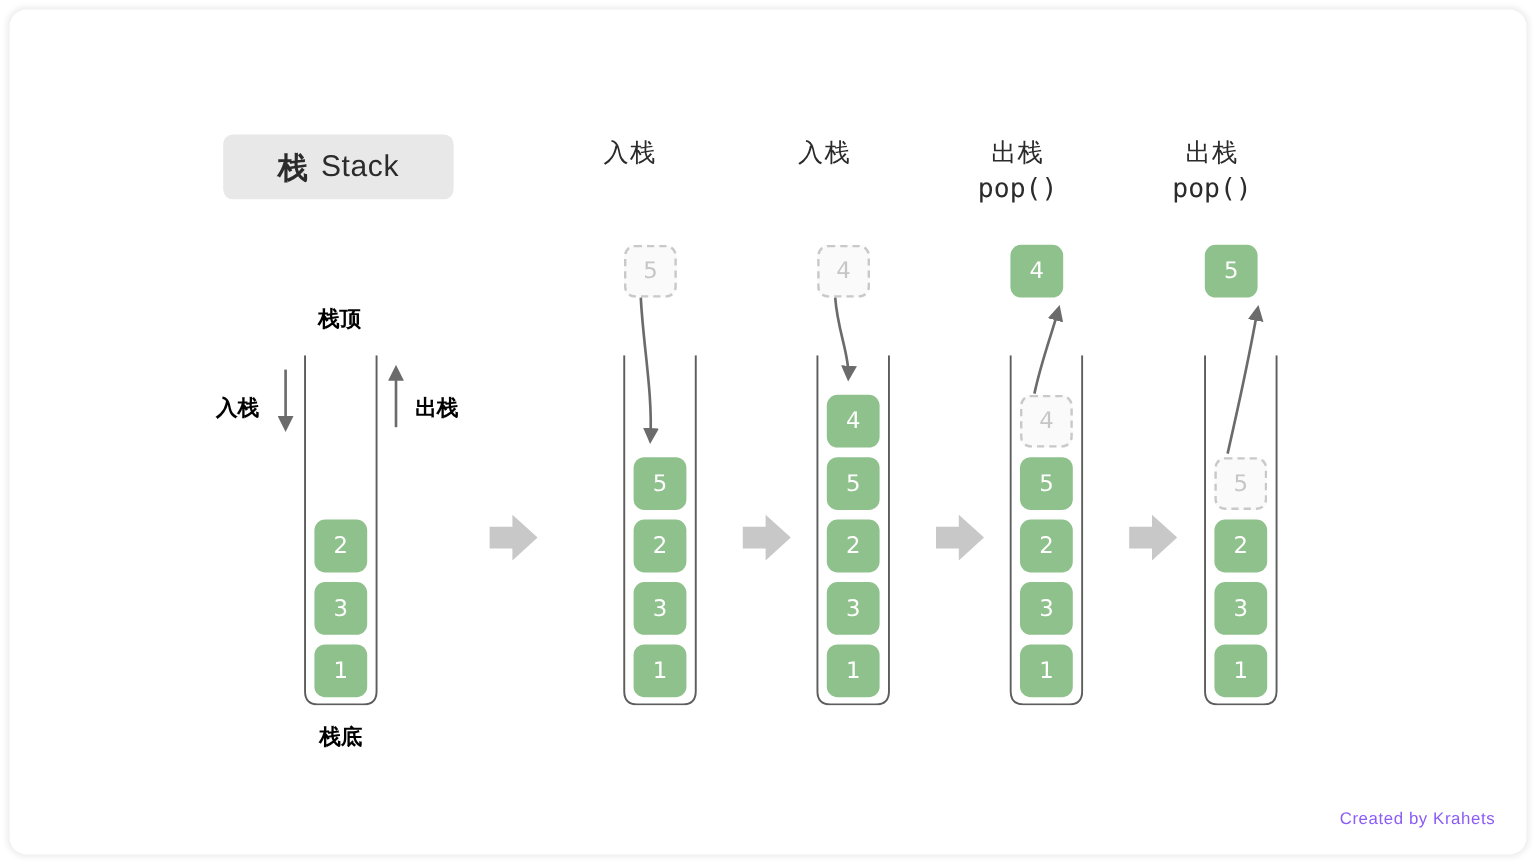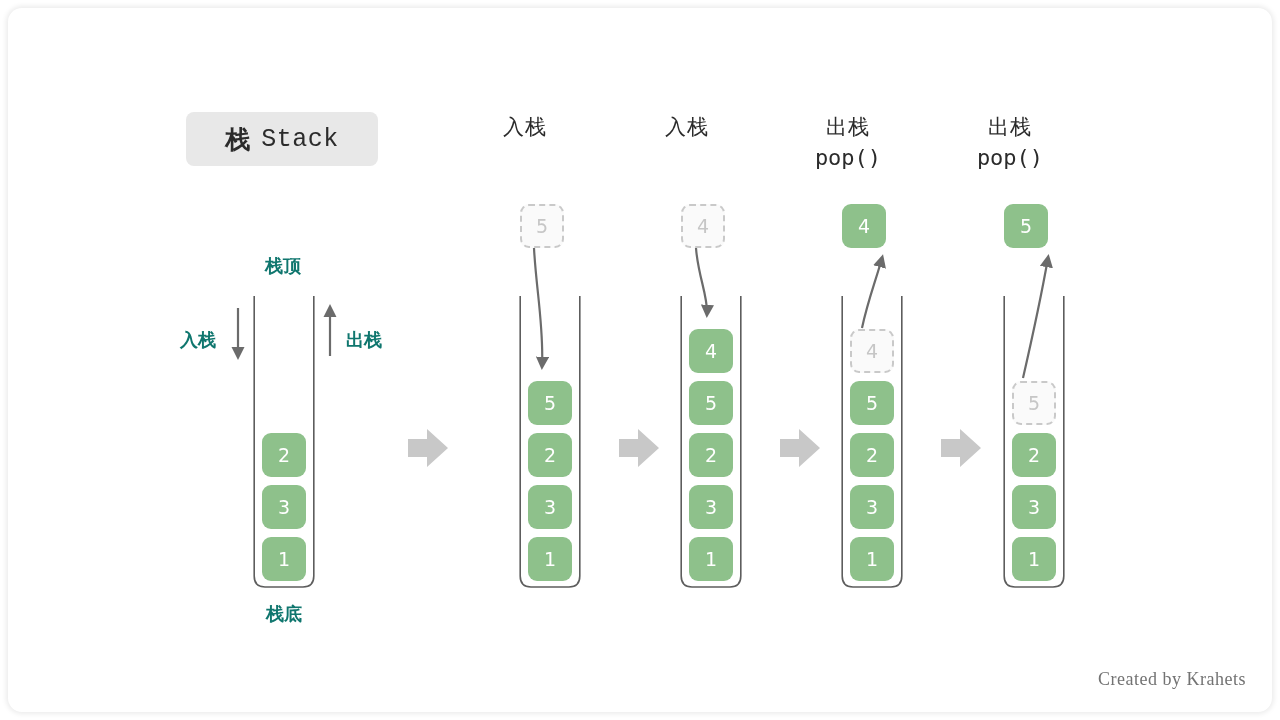--- a/index.html
+++ b/index.html
@@ -40,32 +40,32 @@
     justify-content: center;
     gap: 10px;
   }
   #title-badge .cjk {
     font-size: 25px;
     font-weight: bold;
     color: #2b2b2b;
     letter-spacing: 1px;
   }
   #title-badge .latin {
-    font-family: Liberation Mono, monospace;
+    font-family: Liberation Sans, sans-serif;
     font-size: 25px;
     color: #2b2b2b;
     letter-spacing: 0.5px;
   }
 
   
   .cjk-label {
     position: absolute;
     font-size: 18px;
     font-weight: bold;
-    color: #0f766e;
+    color: #000000;
     white-space: nowrap;
   }
 
   
   .op-caption {
     position: absolute;
     width: 170px;
     text-align: center;
     white-space: nowrap;
   }
@@ -131,23 +131,23 @@
     width: 1264px;
     height: 704px;
     pointer-events: none;
   }
 
   
   #footer {
     position: absolute;
     right: 26px;
     bottom: 22px;
-    font-family: Liberation Serif, serif;
-    font-size: 18px;
-    color: #737373;
+    font-family: Liberation Sans, sans-serif;
+    font-size: 14px;
+    color: #8b5cf6;
     letter-spacing: 0.5px;
   }
 </style>
 </head>
 <body>
 
 <div id="canvas">
 
   <div id="title-badge">
     <span class="cjk">栈</span>

